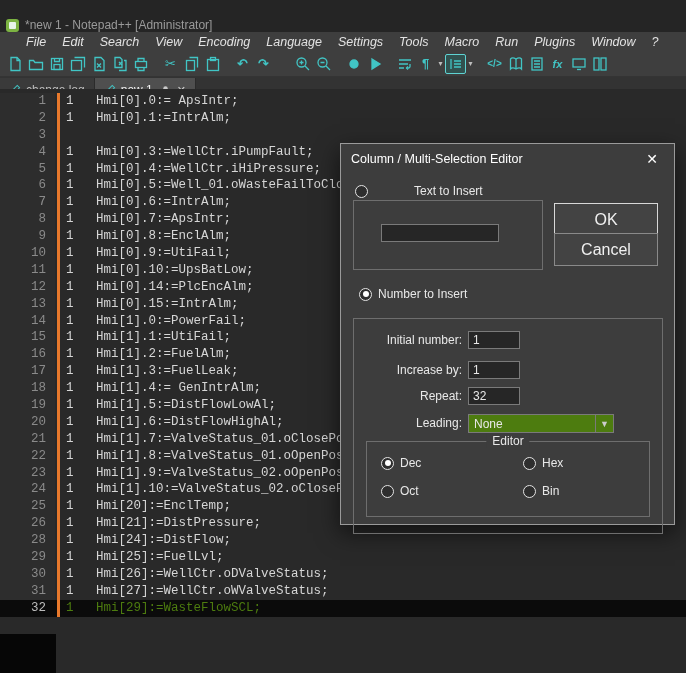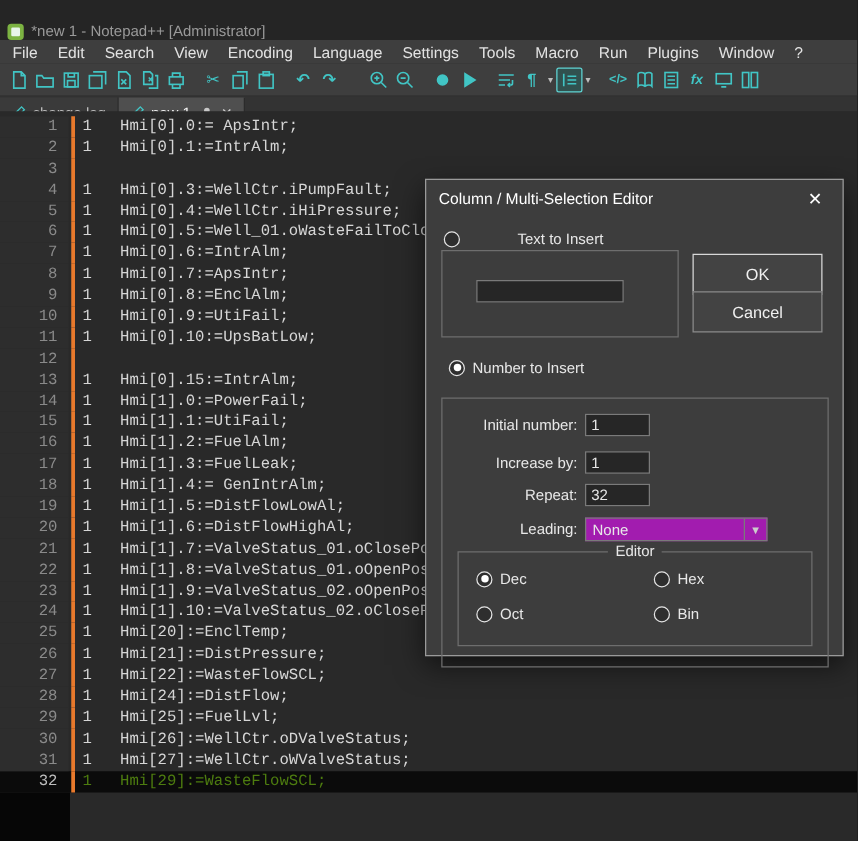--- a/index.html
+++ b/index.html
@@ -6,21 +6,21 @@
   .window{position:relative;width:686px;height:673px;background:#292929;overflow:hidden;
           font-family:"Liberation Sans","DejaVu Sans",sans-serif;-webkit-font-smoothing:antialiased;}
 
   
   .titlebar{height:32px;background:#252525;display:flex;align-items:flex-end;padding:0 6px;gap:6px;}
   .logo{width:13px;height:13px;background:#7cb342;border-radius:3px;flex:none;position:relative;}
   .logo::after{content:"";position:absolute;left:3px;top:3px;width:7px;height:7px;background:#e8f5e9;border-radius:1px;}
   .title-text{color:#9a9a9a;font-size:12px;white-space:nowrap;}
 
   
-  .menubar{height:19px;background:#3e3e3e;display:flex;align-items:center;padding-left:2px;}
+  .menubar{height:19px;background:#3e3e3e;display:flex;align-items:center;padding-left:18px;font-style:italic;}
   .menu-item{color:#e2e2e2;font-size:12.5px;padding:2px 8px;cursor:default;}
 
   
   .toolbar{height:25px;background:#3e3e3e;display:flex;align-items:center;padding-left:4px;border-bottom:1px solid #343434;}
   .tbi{width:21px;height:20px;display:flex;align-items:center;justify-content:center;color:#41c5c5;font-size:13px;flex:none;}
   .tbi svg{width:16px;height:16px;stroke:currentColor;fill:none;stroke-width:1.3;}
   .tbi.txt{font-weight:bold;}
   .tbi.pressed{background:#31514f;border:1px solid #5fd3d3;border-radius:2px;width:19px;height:18px;}
   .caret{width:9px;height:20px;display:flex;align-items:center;justify-content:center;color:#bdbdbd;font-size:8px;flex:none;}
   .tb-gap{width:9px;flex:none;}
@@ -54,29 +54,29 @@
              color:#ffffff;font-size:14px;cursor:default;}
   .radio{display:inline-flex;align-items:center;gap:6px;position:absolute;}
   .rdot{width:11px;height:11px;border:1px solid #e4e4e4;border-radius:50%;position:relative;flex:none;background:#2e2e2e;}
   .radio.sel .rdot::after{content:"";position:absolute;inset:2.5px;background:#ffffff;border-radius:50%;}
   .r-text{left:14px;top:40px;gap:46px;}
   .r-num{left:18px;top:143px;}
   .grp{border:1px solid #6e6e6e;position:absolute;}
   .grp1{left:12px;top:56px;width:188px;height:68px;}
   .grp1 input{position:absolute;left:27px;top:23px;width:118px;height:18px;background:#262626;
               border:1px solid #7a7a7a;color:#e8e8e8;font-size:12px;padding:0 4px;box-sizing:border-box;}
-  .btn{position:absolute;left:213px;width:104px;height:33px;background:#434343;color:#f0f0f0;font-size:13px;
+  .btn{position:absolute;left:213px;width:104px;height:33px;background:#434343;color:#f0f0f0;font-size:16px;
        display:flex;align-items:center;justify-content:center;cursor:default;box-sizing:border-box;}
   .btn.ok{top:59px;border:1px solid #d8d8d8;}
   .btn.cancel{top:89px;border:1px solid #8a8a8a;}
   .grp2{left:12px;top:174px;width:308px;height:214px;}
   .flabel{position:absolute;left:0;width:108px;text-align:right;line-height:19px;}
   .finput{position:absolute;left:114px;width:52px;height:18px;background:#262626;border:1px solid #7a7a7a;
           color:#e8e8e8;font-size:12px;padding:0 4px;box-sizing:border-box;}
-  .combo{position:absolute;left:114px;width:146px;height:19px;background:#a21caf;border:1px solid #7a7a7a;
+  .combo{position:absolute;left:114px;width:146px;height:19px;background:#4d7c0f;border:1px solid #7a7a7a;
          display:flex;align-items:center;box-sizing:border-box;}
   .combo .val{padding-left:5px;flex:1;}
   .combo .arrow{width:17px;align-self:stretch;border-left:1px solid #7a7a7a;display:flex;align-items:center;
                 justify-content:center;color:#cccccc;font-size:9px;}
   .format{position:absolute;left:12px;top:122px;width:282px;height:74px;border:1px solid #6e6e6e;}
   .format-legend{position:absolute;top:-8px;left:50%;transform:translateX(-50%);background:#3d3d3d;padding:0 6px;}
   .fr-dec{left:14px;top:14px;}  .fr-hex{left:156px;top:14px;}
   .fr-oct{left:14px;top:42px;}  .fr-bin{left:156px;top:42px;}
 </style>
 </head>
@@ -308,20 +308,21 @@
           <span class="code">1   Hmi[0].9:=UtiFail;</span>
         </div>
         <div class="row">
           <span class="ln">11</span>
           <span class="chg"></span>
           <span class="code">1   Hmi[0].10:=UpsBatLow;</span>
         </div>
         <div class="row">
           <span class="ln">12</span>
           <span class="chg"></span>
+          <span class="code">1   Hmi[0].14:=PlcEncAlm;</span>
         </div>
         <div class="row">
           <span class="ln">13</span>
           <span class="chg"></span>
           <span class="code">1   Hmi[0].15:=IntrAlm;</span>
         </div>
         <div class="row">
           <span class="ln">14</span>
           <span class="chg"></span>
           <span class="code">1   Hmi[1].0:=PowerFail;</span>
@@ -378,25 +379,20 @@
         </div>
         <div class="row">
           <span class="ln">25</span>
           <span class="chg"></span>
           <span class="code">1   Hmi[20]:=EnclTemp;</span>
         </div>
         <div class="row">
           <span class="ln">26</span>
           <span class="chg"></span>
           <span class="code">1   Hmi[21]:=DistPressure;</span>
-        </div>
-        <div class="row">
-          <span class="ln">27</span>
-          <span class="chg"></span>
-          <span class="code">1   Hmi[22]:=WasteFlowSCL;</span>
         </div>
         <div class="row">
           <span class="ln">28</span>
           <span class="chg"></span>
           <span class="code">1   Hmi[24]:=DistFlow;</span>
         </div>
         <div class="row">
           <span class="ln">29</span>
           <span class="chg"></span>
           <span class="code">1   Hmi[25]:=FuelLvl;</span>

